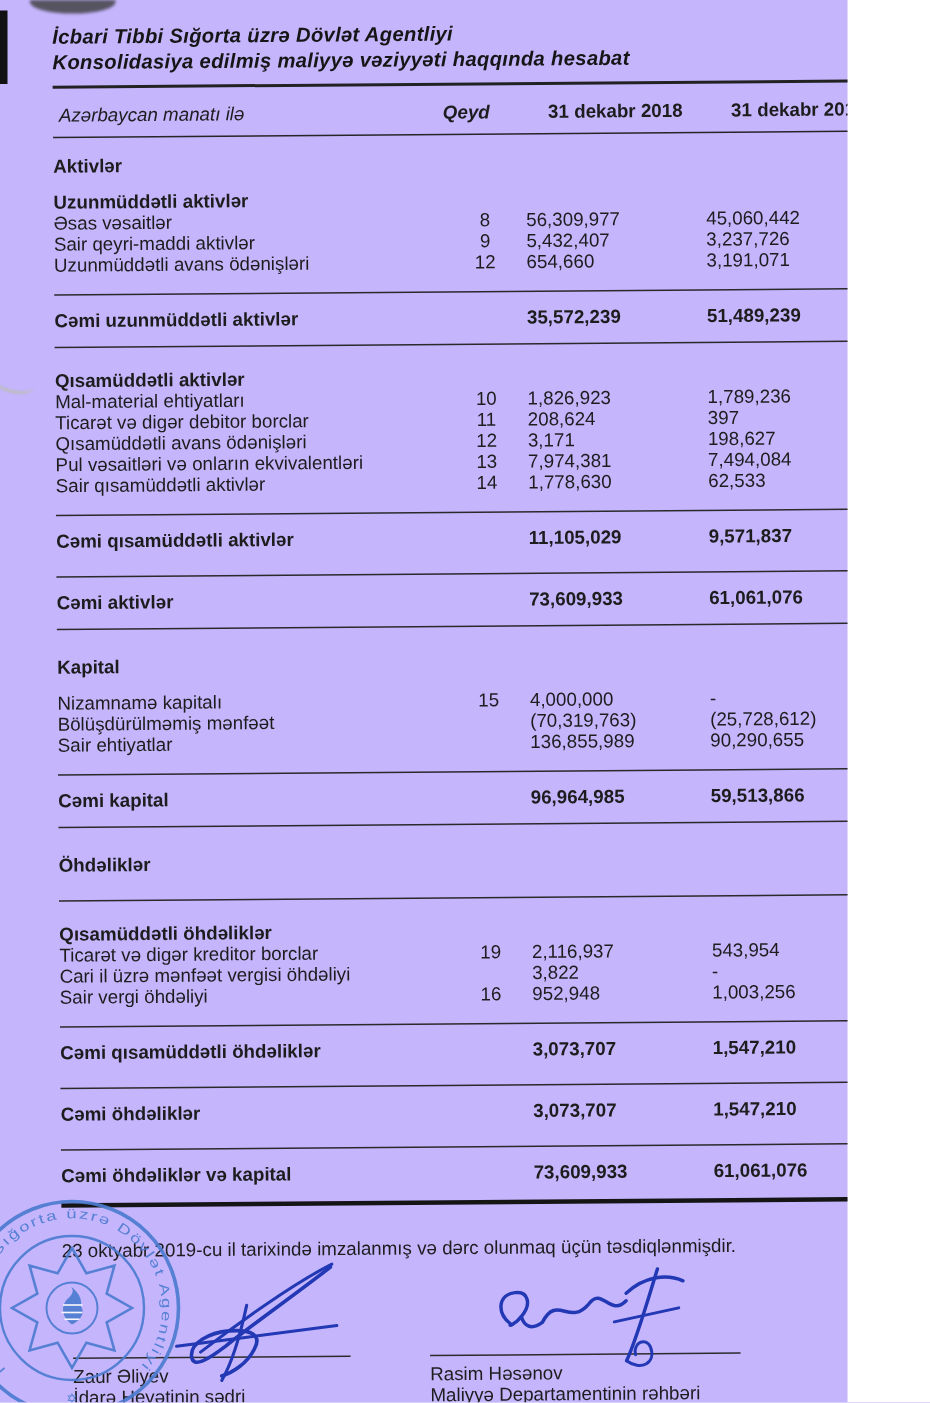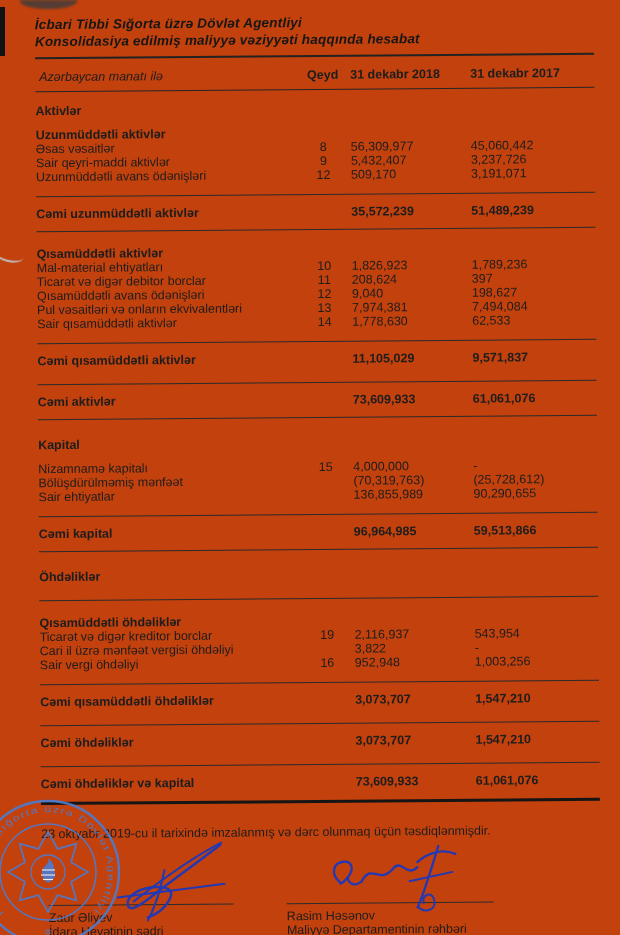--- a/index.html
+++ b/index.html
@@ -1,34 +1,34 @@
 <!DOCTYPE html>
 <html><head>
 <meta charset="utf-8">
 <style>
   * { margin:0; padding:0; box-sizing:border-box; }
   html,body { width:620px; height:935px; }
   body { font-family:"Liberation Sans", sans-serif; background:#ffffff; }
 
-  .page { position:relative; width:620px; height:935px; background:#c2410c; overflow:hidden; color:#1d1d1d; }
+  .page { position:relative; width:565px; height:935px; background:#c4b5fd; overflow:hidden; color:#1d1d1d; }
 
   .sheet { position:absolute; left:0; top:0; width:620px; padding:14px 23px 0 38px;
            transform:rotate(-0.45deg); transform-origin:310px 430px; }
 
   
   .title-block { font-size:13.5px; font-weight:bold; font-style:italic; line-height:17px; letter-spacing:.2px; color:#161616; }
   .title-rule { margin-top:7px; border-top:2.1px solid #222; }
 
   
   .grid { display:grid; grid-template-columns:1fr 55px 120px 124px; }
   .header-row { padding:11px 0 7px; border-bottom:1.9px solid #262626; font-size:12.5px; }
   .unit-note { font-style:italic; font-weight:normal; padding-left:4px; }
   .col-h { font-weight:bold; }
-  .col-h.qeyd { text-align:center; }
-  .col-h.num { text-align:left; }
+  .col-h.qeyd { text-align:left;font-style:italic; }
+  .col-h.num { text-align:center; }
 
   
   .rows { margin-top:12px; font-size:12.5px; }
   .row { line-height:14px; }
   .c-label {}
   .c-qeyd { text-align:center; }
   .c-y2018, .c-y2017 { }
   .row.heading { font-weight:bold; margin:18px 0 10px; }
   .rows .row.heading:first-child { margin-top:2px; }
   .row.sub { font-weight:bold; margin-top:15px; }
@@ -110,21 +110,21 @@
         </div>
         <div class="grid row item">
           <span class="c-label">Sair qeyri-maddi aktivlər</span>
           <span class="c-qeyd">9</span>
           <span class="c-y2018">5,432,407</span>
           <span class="c-y2017">3,237,726</span>
         </div>
         <div class="grid row item">
           <span class="c-label">Uzunmüddətli avans ödənişləri</span>
           <span class="c-qeyd">12</span>
-          <span class="c-y2018">509,170</span>
+          <span class="c-y2018">654,660</span>
           <span class="c-y2017">3,191,071</span>
         </div>
         <div class="grid row total b-both">
           <span class="c-label">Cəmi uzunmüddətli aktivlər</span>
           <span class="c-qeyd"></span>
           <span class="c-y2018">35,572,239</span>
           <span class="c-y2017">51,489,239</span>
         </div>
         <div class="grid row sub">
           <span class="c-label">Qısamüddətli aktivlər</span>
@@ -140,21 +140,21 @@
         </div>
         <div class="grid row item">
           <span class="c-label">Ticarət və digər debitor borclar</span>
           <span class="c-qeyd">11</span>
           <span class="c-y2018">208,624</span>
           <span class="c-y2017">397</span>
         </div>
         <div class="grid row item">
           <span class="c-label">Qısamüddətli avans ödənişləri</span>
           <span class="c-qeyd">12</span>
-          <span class="c-y2018">9,040</span>
+          <span class="c-y2018">3,171</span>
           <span class="c-y2017">198,627</span>
         </div>
         <div class="grid row item">
           <span class="c-label">Pul vəsaitləri və onların ekvivalentləri</span>
           <span class="c-qeyd">13</span>
           <span class="c-y2018">7,974,381</span>
           <span class="c-y2017">7,494,084</span>
         </div>
         <div class="grid row item">
           <span class="c-label">Sair qısamüddətli aktivlər</span>

